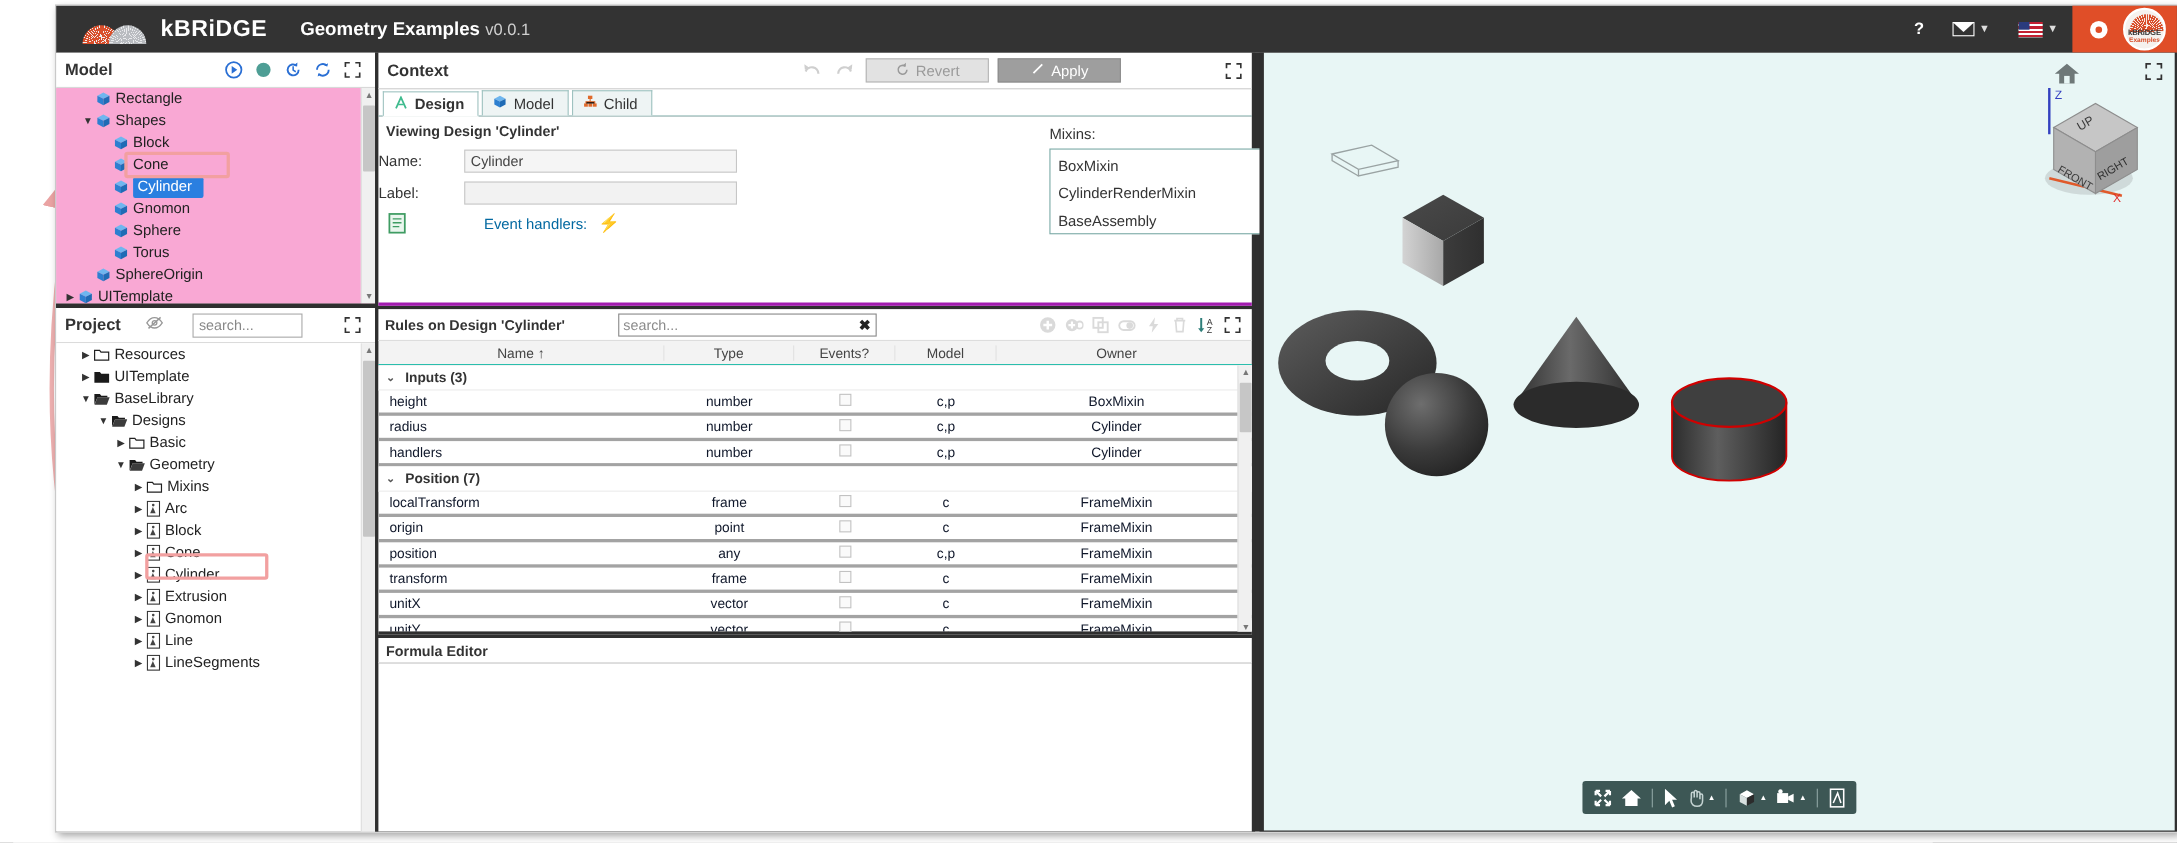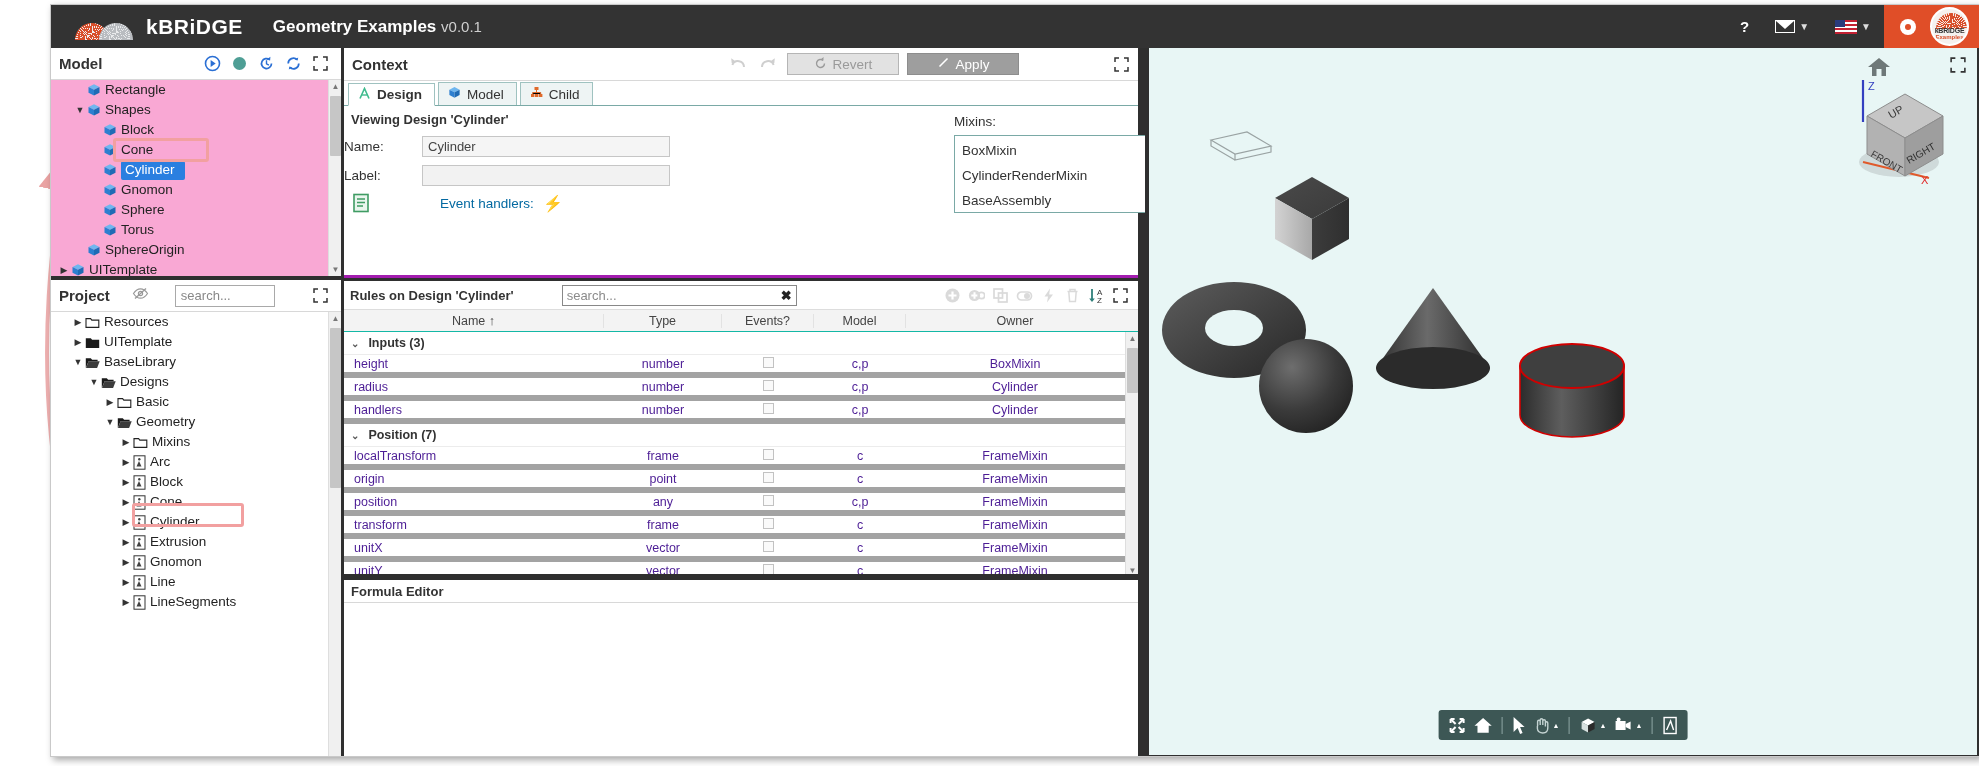--- a/index.html
+++ b/index.html
@@ -264,22 +264,22 @@
     position:absolute; left:3px; top:284px; width:794px; height:245px;
     background:#fff; overflow:hidden; border-bottom:3px solid #2f2f2f;
   }
   .grp-row {
     height:23px; display:flex; align-items:center; font-size:12.5px; font-weight:bold;
     color:#333; background:#fff; border-bottom:1px solid #ececec; padding-left:7px; gap:9px;
     cursor:pointer;
   }
   .grp-chev { font-size:10px; color:#555; }
   .rrow {
-    height:23px; display:flex; align-items:center; font-size:12.5px; color:#4c1d95;
-    border-bottom:6px solid #a3a3a3;
+    height:23px; display:flex; align-items:center; font-size:12.5px; color:#0f172a;
+    border-bottom:3px solid #a3a3a3;
   }
   .rc { text-align:center; }
   .rc.name { width:260px; text-align:left; padding-left:10px; }
   .rc.type { width:118px; }
   .rc.evt  { width:92px; }
   .rc.flags{ width:92px; }
   .rc.owner{ width:218px; }
   .cbx { width:11px; height:11px; border:1px solid #c2c2c2; background:#fafafa; display:inline-block;}
 
   .formula-head {

